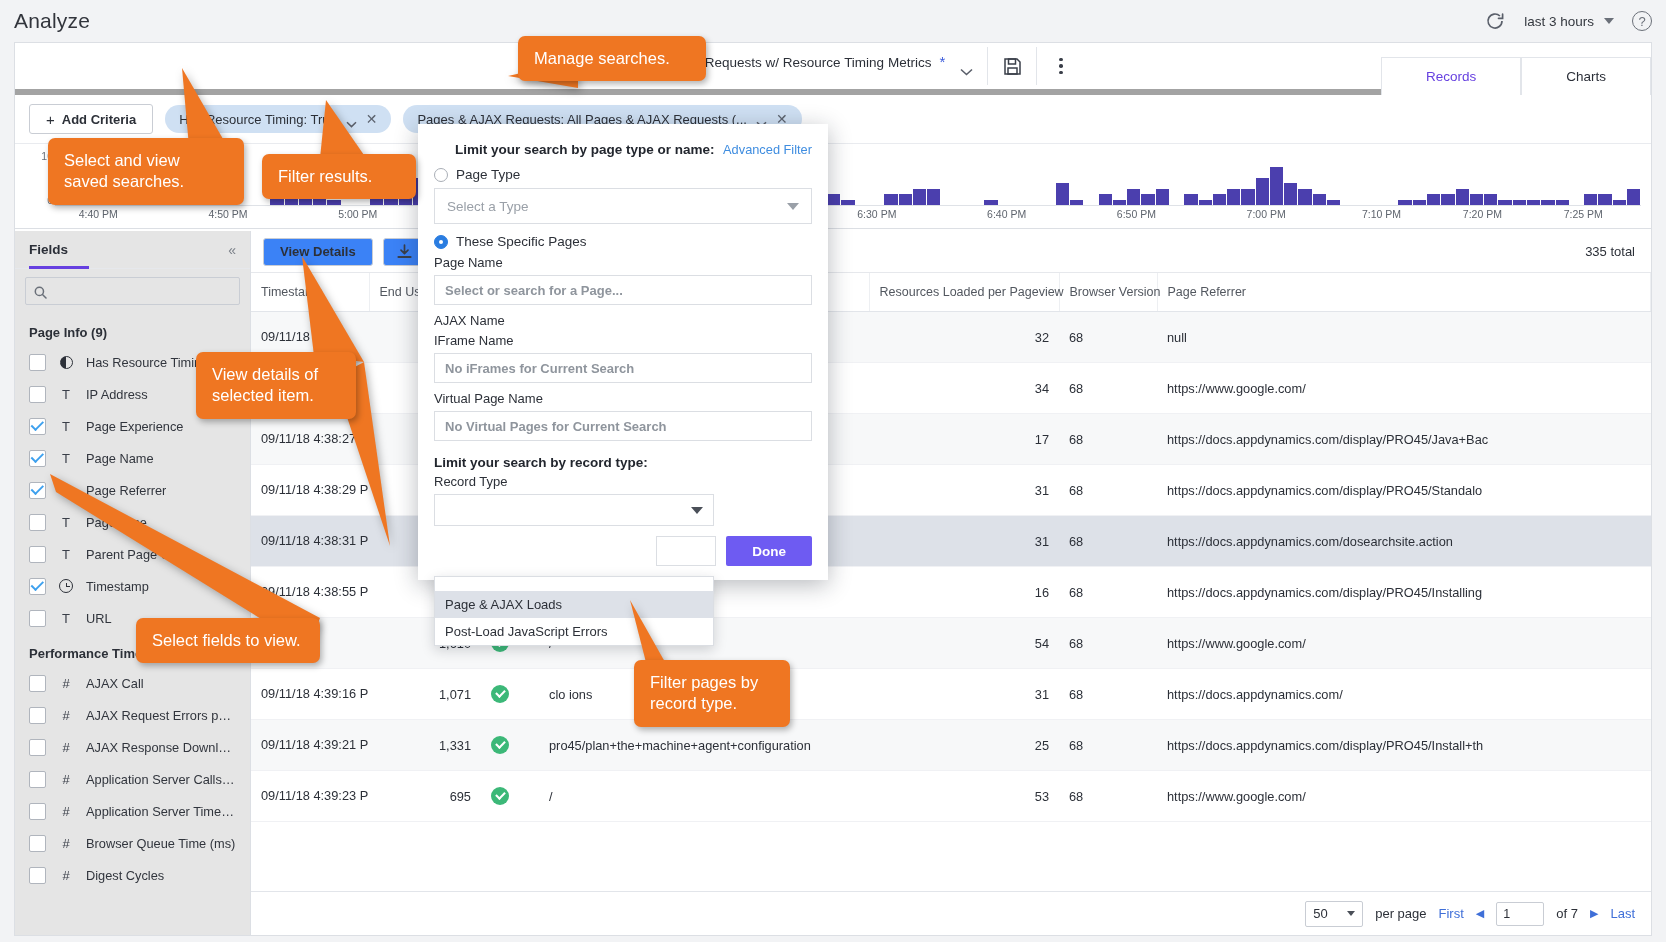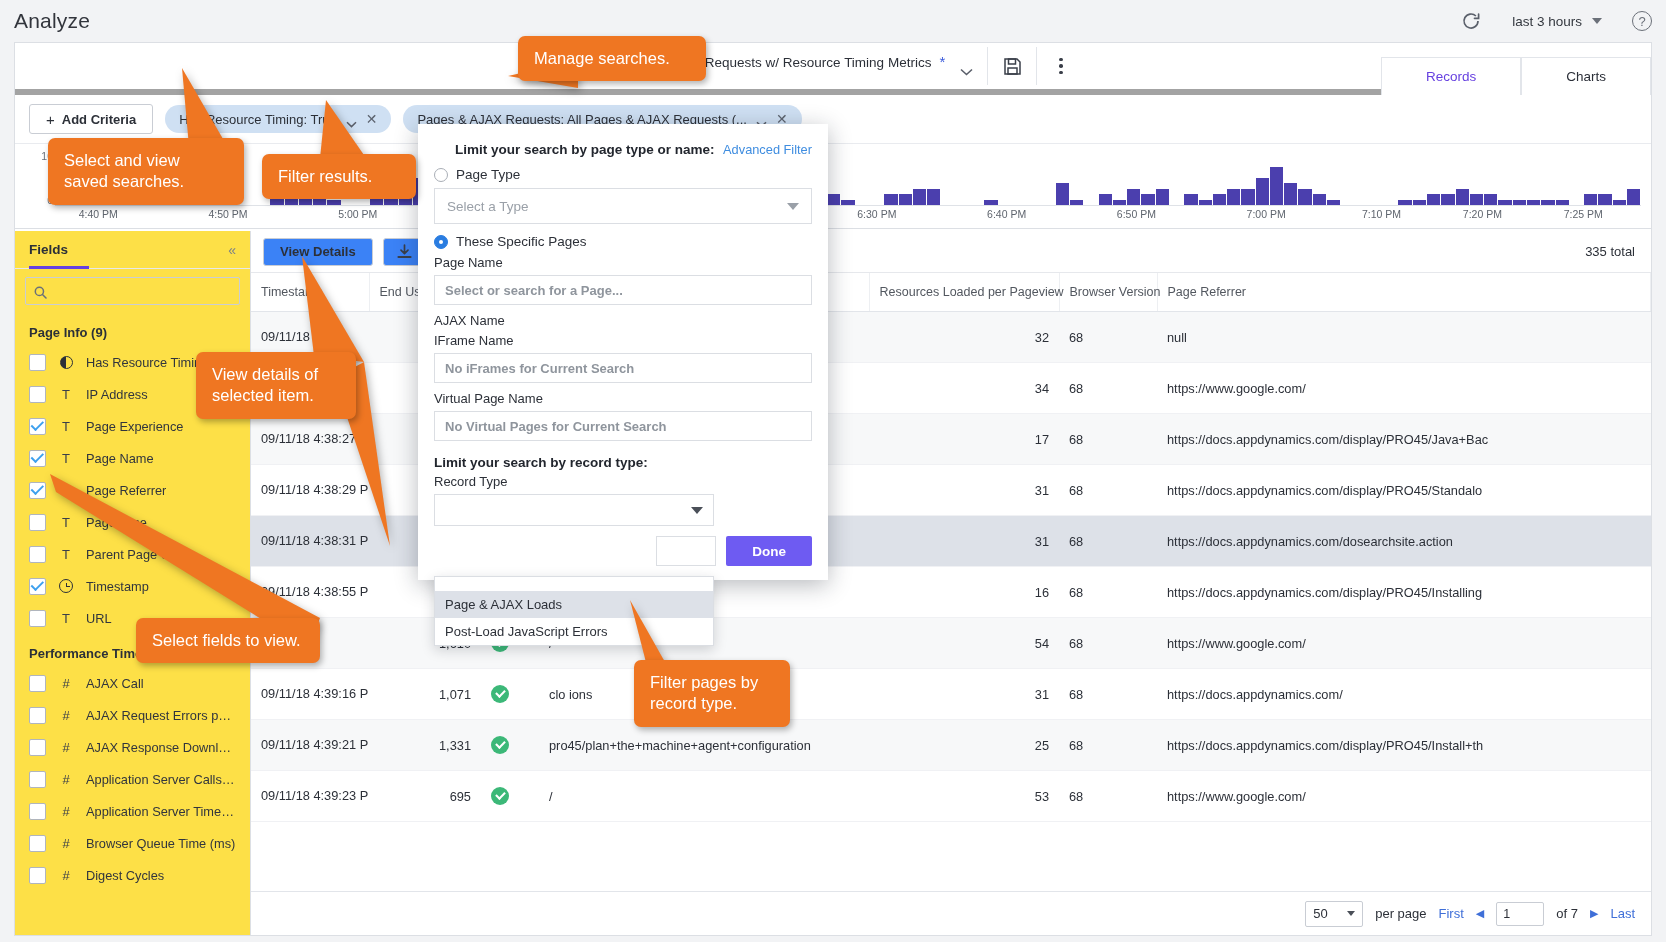--- a/index.html
+++ b/index.html
@@ -12,21 +12,21 @@
   }
   .app { position: relative; width: 1666px; height: 942px; }
 
   
   .topbar {
     height: 42px; background: #f2f3f5;
     display: flex; align-items: center; justify-content: space-between;
     padding: 0 14px;
   }
   .app-title { font-size: 21px; color: #32353c; font-weight: 400; letter-spacing: .2px; }
-  .topbar-right { display: flex; align-items: center; gap: 30px; }
+  .topbar-right { display: flex; align-items: center; gap: 18px; }
   .refresh-icon { width: 22px; height: 22px; color: #5a5f6a; }
   .time-range { display: flex; align-items: center; gap: 10px; font-size: 13.5px; color: #34383f; }
   .caret-dn { width: 0; height: 0; border-left: 5px solid transparent; border-right: 5px solid transparent;
              border-top: 6px solid #6b7079; }
   .help-icon { width: 20px; height: 20px; border: 1.6px solid #6b7079; border-radius: 50%;
                font-size: 13px; color: #6b7079; display: flex; align-items: center; justify-content: center; }
 
   
   .panel { position: absolute; left: 14px; top: 42px; right: 14px; bottom: 6px;
            background: #fff; border: 1px solid #dcdfe4; }
@@ -73,21 +73,21 @@
           border-left: 1px solid #dfe2e7; border-bottom: 1px solid #dfe2e7; }
   .bars { position: absolute; left: 0; bottom: 0; right: 0; height: 54px; display: flex; align-items: flex-end; }
   .bar { flex: 1 1 auto; background: #4b3fae; margin-right: 1px; min-width: 1px; }
   .xaxis { position: absolute; left: 40px; right: 10px; top: 64px; height: 18px; }
   .xlbl { position: absolute; font-size: 10.5px; color: #5f656e; transform: translateX(-50%); white-space: nowrap; }
 
   
   .body { position: absolute; left: 0; right: 0; top: 188px; bottom: 0; display: flex; }
 
   
-  .fields { width: 236px; border-right: 1px solid #dcdfe4; background: #fde047; display: flex; flex-direction: column; }
+  .fields { width: 236px; border-right: 1px solid #dcdfe4; background: #e5e5e5; display: flex; flex-direction: column; }
   .fields-hd { height: 38px; display: flex; align-items: center; justify-content: space-between;
                padding: 0 14px; border-bottom: 1px solid #e6e8ec; position: relative; }
   .fields-hd b { font-size: 13.5px; }
   .fields-hd .ul { position: absolute; left: 14px; bottom: -1px; width: 60px; height: 3px; background: #6640e0; }
   .collapse { color: #7b8089; font-size: 14px; cursor: pointer; }
   .fsearch { padding: 8px 10px; }
   .fsearch .box { height: 28px; border: 1px solid #c9cdd4; display: flex; align-items: center; padding: 0 8px; border-radius: 2px; }
   .mag { width: 13px; height: 13px; color: #6a7079; }
   .fgroup { padding: 12px 14px 6px 14px; font-size: 13px; font-weight: 700; color: #2c3038; }
   .flist { overflow: hidden; flex: 1; }

